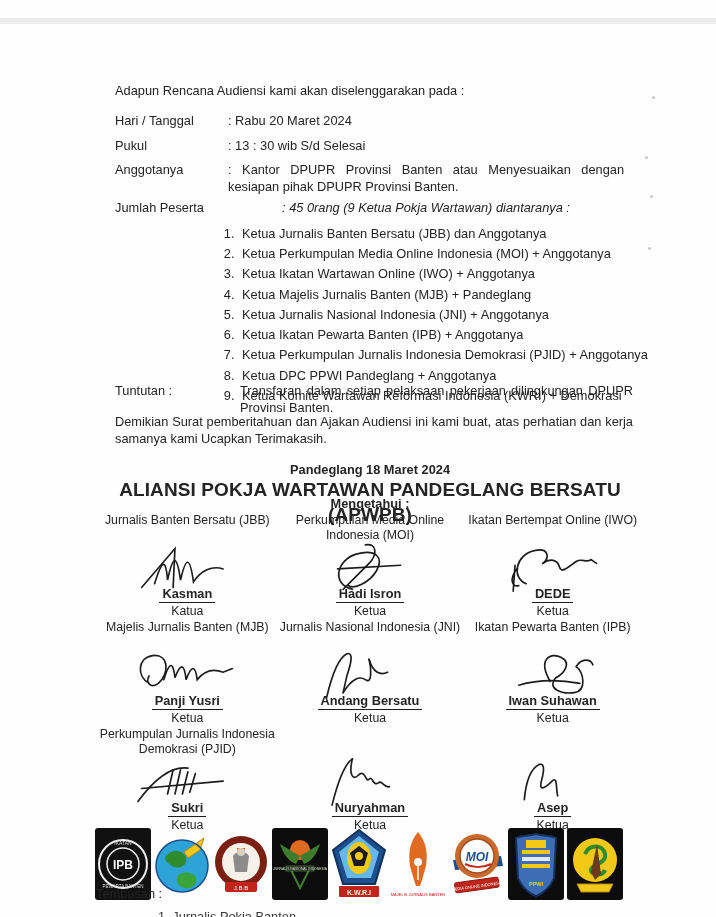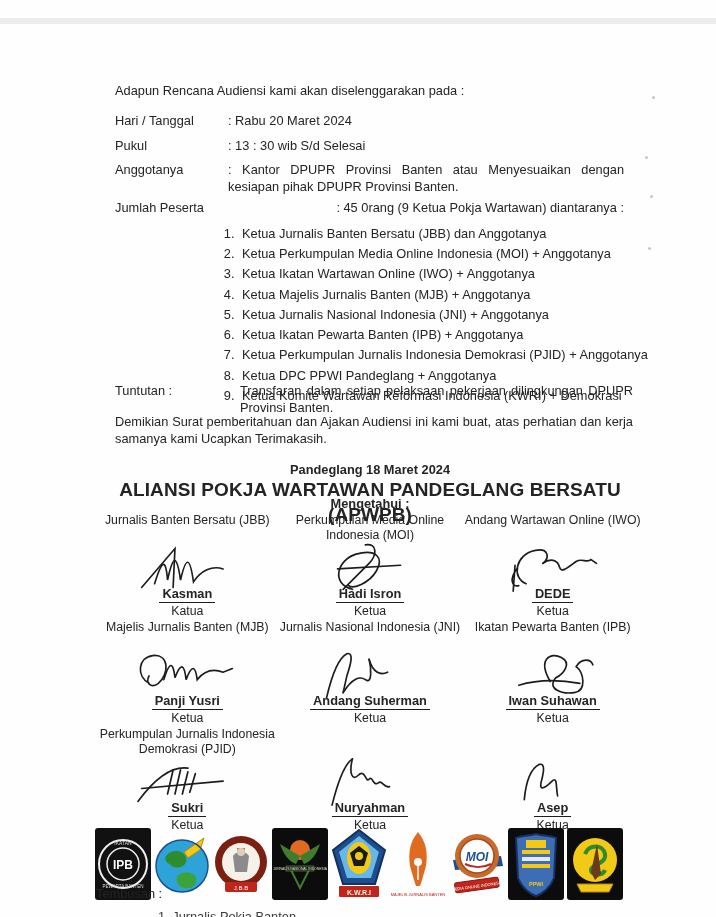--- a/index.html
+++ b/index.html
@@ -63,28 +63,28 @@
 <div class="detail-row" style="top:113px;">
   <span class="detail-label">Hari / Tanggal</span><span class="detail-value">: Rabu 20 Maret 2024</span>
 </div>
 <div class="detail-row" style="top:138px;">
   <span class="detail-label">Pukul</span><span class="detail-value">: 13 : 30 wib S/d Selesai</span>
 </div>
 <div class="detail-row" style="top:162px;">
   <span class="detail-label">Anggotanya</span><span class="detail-value">: Kantor DPUPR Provinsi Banten atau Menyesuaikan dengan kesiapan pihak DPUPR Provinsi Banten.</span>
 </div>
 <div class="detail-row" style="top:200px;">
-  <span class="detail-label">Jumlah Peserta</span><span class="detail-value" style="text-align:right;">: 45 0rang (9 Ketua Pokja Wartawan) diantaranya :</span>
+  <span class="detail-label">Jumlah Peserta</span><span class="detail-value" style="text-align:center;font-style:italic;">: 45 0rang (9 Ketua Pokja Wartawan) diantaranya :</span>
 </div>
 
 <ol class="attendees">
   <li>Ketua Jurnalis Banten Bersatu (JBB) dan Anggotanya</li>
   <li>Ketua Perkumpulan Media Online Indonesia (MOI) + Anggotanya</li>
   <li>Ketua Ikatan Wartawan Online (IWO) + Anggotanya</li>
-  <li>Ketua Majelis Jurnalis Banten (MJB) + Anggotanya</li>
+  <li>Ketua Majelis Jurnalis Banten (MJB) + Pandeglang</li>
   <li>Ketua Jurnalis Nasional Indonesia (JNI) + Anggotanya</li>
   <li>Ketua Ikatan Pewarta Banten (IPB) + Anggotanya</li>
   <li>Ketua Perkumpulan Jurnalis Indonesia Demokrasi (PJID) + Anggotanya</li>
   <li>Ketua DPC PPWI Pandeglang + Anggotanya</li>
   <li>Ketua Komite Wartawan Reformasi Indonesia (KWRI) + Demokrasi</li>
 </ol>
 
 <div class="tuntutan-label">Tuntutan :</div>
 <div class="tuntutan-text">Transfaran dalam setiap pelaksaan pekerjaan dilingkungan DPUPR Provinsi Banten.</div>
 
@@ -114,21 +114,21 @@
         <svg width="130" height="50" viewBox="0 0 130 54" fill="none" stroke="#1c1c1c" stroke-width="1.8" stroke-linecap="round">
           <path d="M60 2 C74 0 72 14 64 22 C52 34 42 44 36 50"></path>
           <path d="M46 50 C22 44 30 18 50 12 C72 6 80 16 72 30 C64 44 46 50 42 46"></path>
           <path d="M30 28 L98 24"></path>
         </svg>
       </div>
       <div class="sig-name">Hadi Isron</div>
       <div class="sig-title">Ketua</div>
     </div>
     <div class="sig-cell">
-      <div class="sig-org">Andang Wartawan Online (IWO)</div>
+      <div class="sig-org">Ikatan Bertempat Online (IWO)</div>
       <div class="sig-art">
         <svg width="130" height="50" viewBox="0 0 130 54" fill="none" stroke="#1c1c1c" stroke-width="1.8" stroke-linecap="round">
           <path d="M36 44 C20 38 24 12 46 8 C60 5 62 16 54 22"></path>
           <path d="M54 22 C62 16 70 18 72 26 C74 34 84 24 90 20 C96 16 102 22 106 18 L112 22"></path>
           <path d="M26 28 C18 38 20 48 28 46 M24 24 L22 52"></path>
         </svg>
       </div>
       <div class="sig-name">DEDE</div>
       <div class="sig-title">Ketua</div>
     </div>
@@ -148,21 +148,21 @@
     </div>
     <div class="sig-cell">
       <div class="sig-org">Jurnalis Nasional Indonesia (JNI)</div>
       <div class="sig-art">
         <svg width="130" height="50" viewBox="0 0 130 54" fill="none" stroke="#1c1c1c" stroke-width="1.8" stroke-linecap="round">
           <path d="M18 52 C24 26 32 8 40 4 C48 2 44 16 40 28 L36 46"></path>
           <path d="M36 46 C46 30 54 28 60 32 C68 38 66 18 64 10"></path>
           <path d="M64 10 C68 24 76 28 84 24"></path>
         </svg>
       </div>
-      <div class="sig-name">Andang Suherman</div>
+      <div class="sig-name">Andang Bersatu</div>
       <div class="sig-title">Ketua</div>
     </div>
     <div class="sig-cell">
       <div class="sig-org">Ikatan Pewarta Banten (IPB)</div>
       <div class="sig-art">
         <svg width="130" height="50" viewBox="0 0 130 54" fill="none" stroke="#1c1c1c" stroke-width="1.8" stroke-linecap="round">
           <path d="M28 38 C48 32 72 32 94 36"></path>
           <path d="M62 34 C48 10 62 2 74 8 C86 14 76 26 68 30"></path>
           <path d="M68 30 C58 42 74 48 88 46 C102 44 98 24 90 18 C96 8 106 10 108 16"></path>
         </svg>

